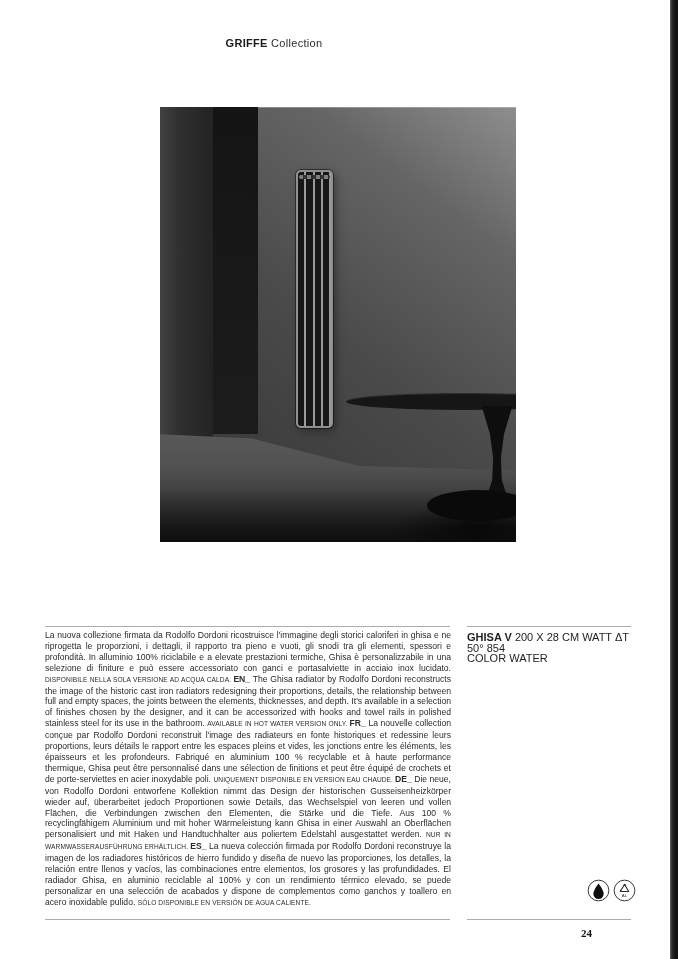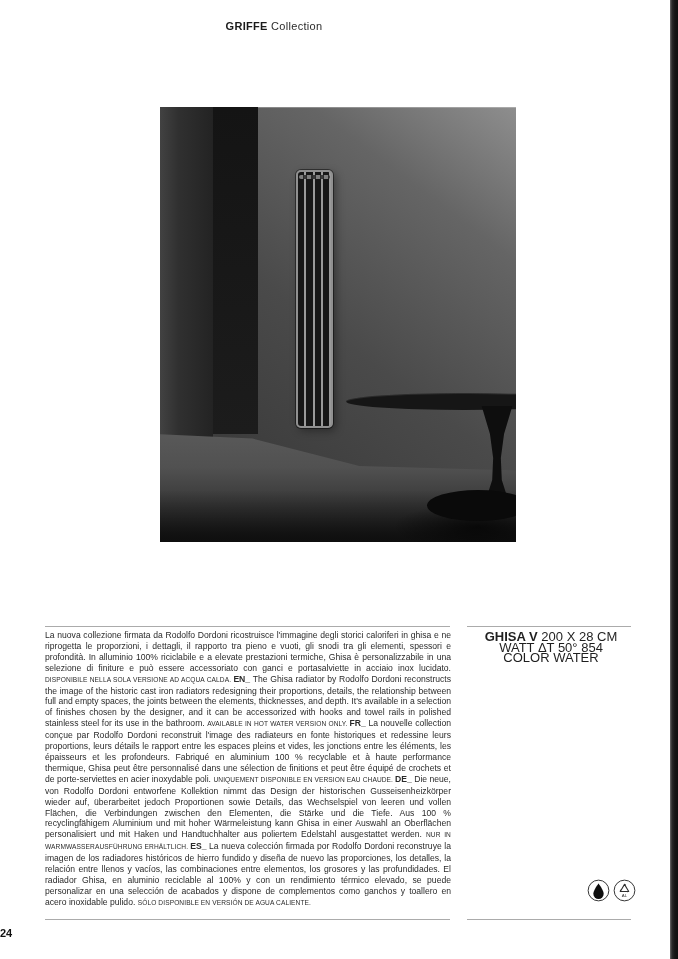--- a/index.html
+++ b/index.html
@@ -6,21 +6,21 @@
   .page{
     position:relative;width:678px;height:959px;background:#ffffff;
     font-family:"Liberation Sans","DejaVu Sans",sans-serif;color:#262626;
     overflow:hidden;margin:0 auto;
   }
   
   .spine{position:absolute;top:0;right:0;width:8px;height:959px;
     background:linear-gradient(90deg,#6a6a6a 0,#2a2a2a 25%,#161616 60%,#0f0f0f 100%);}
 
   
-  .header{position:absolute;top:20px;left:0;width:548px;text-align:center;
+  .header{position:absolute;top:37px;left:0;width:548px;text-align:center;
     font-size:11px;letter-spacing:.3px;color:#1b1b1b;}
   .header .brand{font-weight:bold;}
   .header .coll{font-weight:normal;color:#2b2b2b;}
 
   
   .photo{position:absolute;left:160px;top:107px;width:356px;height:435px;overflow:hidden;
     background:linear-gradient(217deg,#8e8e8e 0%,#656565 22%,#4a4a4a 52%,#3d3d3d 78%,#383838 100%);
     box-shadow:inset 0 1px 0 rgba(255,255,255,.25);}
   .left-wall{position:absolute;left:0;top:0;width:53px;height:340px;
     background:linear-gradient(90deg,#424242 0,#303030 35%,#232323 100%);}
@@ -56,30 +56,30 @@
   .rule.bl{left:45px;top:919px;width:405px;}
   .rule.br{left:467px;top:919px;width:164px;}
 
   
   .desc{position:absolute;left:45px;top:630px;width:406px;text-align:justify;
     font-size:8.6px;line-height:10.9px;color:#2a2a2a;}
   .seg-caps{font-size:6.6px;letter-spacing:.1px;}
   .seg-lang{font-weight:bold;}
 
   
-  .spec{position:absolute;left:467px;top:632px;width:168px;font-size:13px;line-height:10.5px;color:#1f1f1f;text-align:center;}
+  .spec{position:absolute;left:467px;top:632px;width:168px;font-size:11px;line-height:10.5px;color:#1f1f1f;}
   .spec .name{font-weight:bold;}
 
   
   .icons{position:absolute;left:587px;top:879px;display:flex;gap:3px;}
   .icons svg{display:block;}
 
   
-  .page-number{position:absolute;left:0;top:927px;width:592px;text-align:left;
-    font-size:11px;font-weight:bold;color:#111;}
+  .page-number{position:absolute;left:0;top:927px;width:592px;text-align:right;
+    font-size:11px;font-weight:bold;color:#111;font-family:Liberation Serif, serif;}
 </style>
 </head>
 <body>
 
 <div class="page">
 
   <div class="header">
     <span class="brand">GRIFFE</span>
     <span class="coll">Collection</span>
   </div>

